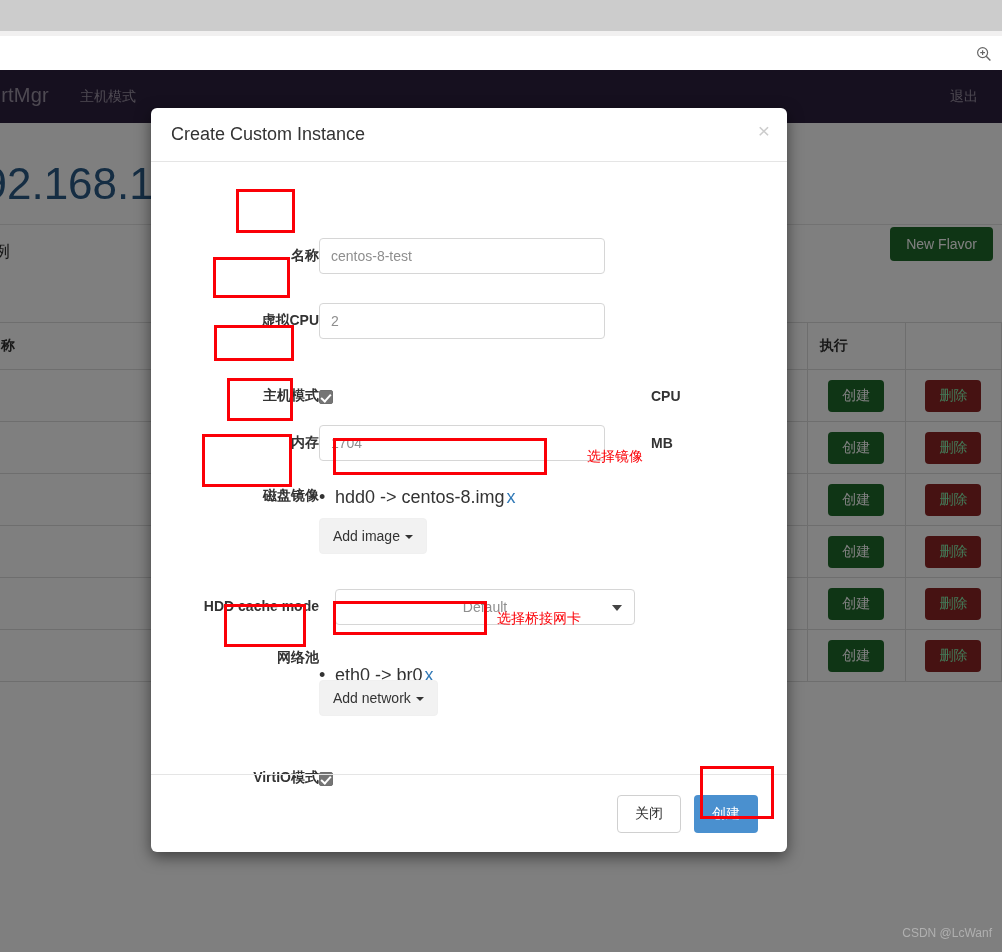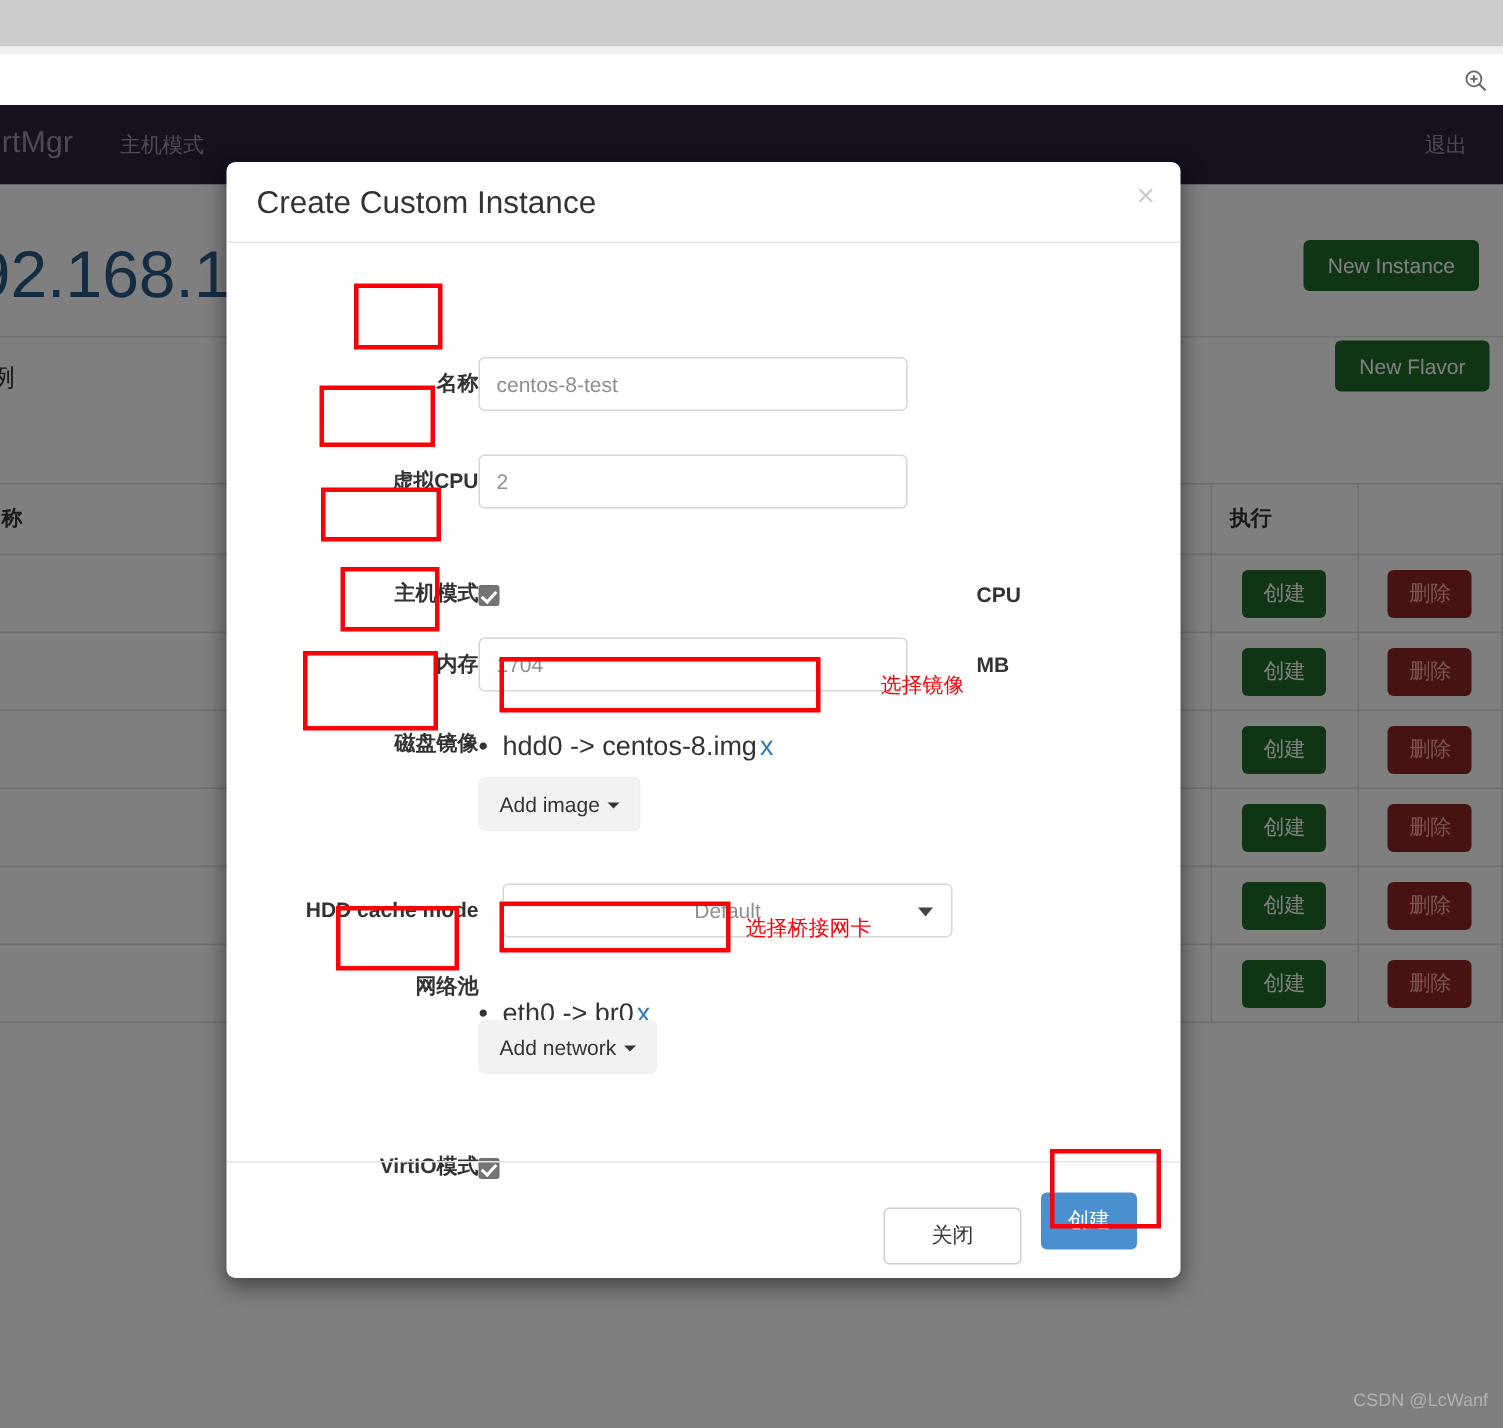--- a/index.html
+++ b/index.html
@@ -162,21 +162,21 @@
     padding: 7px 14px;
     background: #1f6b2b;
     color: #ffffff;
     font-size: 14px;
     border-radius: 4px;
   }
   .btn-delete-row {
     display: inline-block;
     padding: 7px 14px;
     background: #8d2525;
-    color: #fca5a5;
+    color: #86efac;
     font-size: 14px;
     border-radius: 4px;
   }
 
   
   #modal-backdrop {
     position: absolute;
     left: 0; top: 70px;
     width: 1002px; height: 882px;
     background: rgba(0,0,0,.5);
@@ -191,21 +191,21 @@
     overflow: hidden;
   }
   #modal-header {
     position: relative;
     height: 53px;
     border-bottom: 1px solid #e5e5e5;
   }
   #modal-title {
     position: absolute;
     left: 20px; top: 16px;
-    font-size: 21px;
+    font-size: 18px;
     color: #333333;
   }
   #modal-close-icon {
     position: absolute;
     right: 17px; top: 12px;
     font-size: 21px;
     color: #cccccc;
     line-height: 1;
     cursor: pointer;
   }
@@ -326,27 +326,26 @@
     width: 0; height: 0;
     border-left: 5px solid transparent;
     border-right: 5px solid transparent;
     border-top: 6px solid #444444;
   }
 
   
   #btn-close-modal {
     position: absolute;
     right: 106px; top: 20px;
-    padding: 9px 31px;
+    padding: 9px 17px;
     border: 1px solid #d0d0d0;
     border-radius: 4px;
     background: #ffffff;
     font-size: 14px;
     color: #333333;
-    margin-top: 10px;
   }
   #btn-create-submit {
     position: absolute;
     right: 29px; top: 20px;
     padding: 10px 18px;
     border-radius: 4px;
     background: #4a90cf;
     font-size: 14px;
     color: #ffffff;
   }
@@ -392,21 +391,20 @@
 
   <div id="navbar">
     <div id="navbar-brand">WebVirtMgr</div>
     <div id="navbar-link-infra">主机模式</div>
     <div id="navbar-link-logout">退出</div>
   </div>
 
   <div id="page-body">
     <div id="host-heading">192.168.179.130</div>
     <div id="heading-rule"></div>
-    <div id="new-instance-button">New Instance</div>
 
     <div id="section-title-instances">实例</div>
     <div id="new-flavor-button">New Flavor</div>
 
     <table id="flavor-table">
       <thead>
         <tr>
           <th class="col-name">名称</th>
           <th class="col-vcpu">虚拟CPU</th>
           <th class="col-mem">内存</th>

